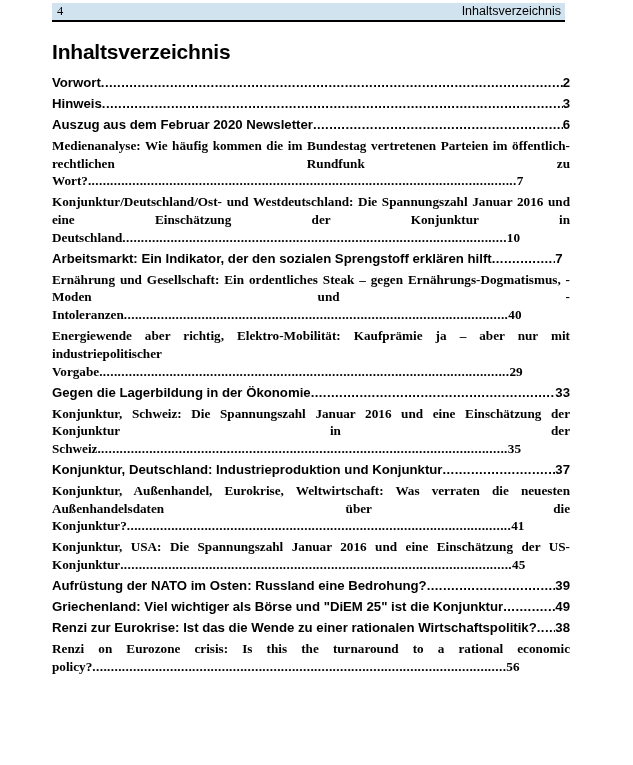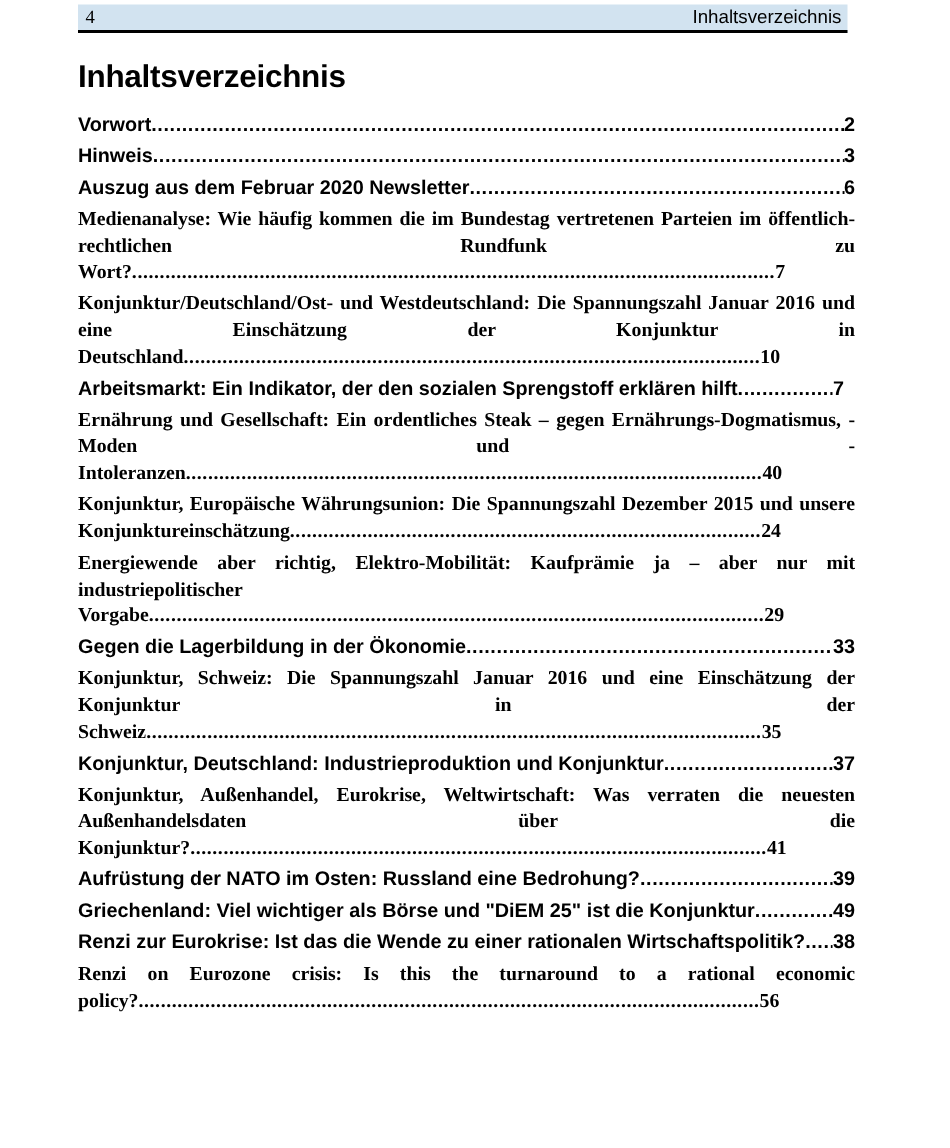--- a/index.html
+++ b/index.html
@@ -116,25 +116,25 @@
 
   <ul class="toc-list" id="toc-list">
 
   <li class="toc-entry single-line"><span class="entry-title">Vorwort</span><span class="entry-leader" style="display: inline-block; width: 461.812px;">..............................................................................................................................</span><span class="entry-page">2</span></li>
       <li class="toc-entry single-line"><span class="entry-title">Hinweis</span><span class="entry-leader" style="display: inline-block; width: 460.812px;">..............................................................................................................................</span><span class="entry-page">3</span></li>
       <li class="toc-entry single-line"><span class="entry-title">Auszug aus dem Februar 2020 Newsletter</span><span class="entry-leader" style="display: inline-block; width: 249.734px;">..............................................................................................................................</span><span class="entry-page">6</span></li>
       <li class="toc-entry wrap-number"><span class="entry-title">Medienanalyse: Wie häufig kommen die im Bundestag vertretenen Parteien im öffentlich-rechtlichen Rundfunk zu Wort?</span><span class="entry-leader">....................................................................................................................</span><span class="entry-page">7</span></li>
       <li class="toc-entry wrap-number"><span class="entry-title">Konjunktur/Deutschland/Ost- und Westdeutschland: Die Spannungszahl Januar 2016 und eine Einschätzung der Konjunktur in Deutschland</span><span class="entry-leader">........................................................................................................</span><span class="entry-page">10</span></li>
       <li class="toc-entry single-line"><span class="entry-title">Arbeitsmarkt: Ein Indikator, der den sozialen Sprengstoff erklären hilft</span><span class="entry-leader" style="display: inline-block; width: 63.6406px;">..............................................................................................................................</span><span class="entry-page">7</span></li>
       <li class="toc-entry wrap-number"><span class="entry-title">Ernährung und Gesellschaft: Ein ordentliches Steak – gegen Ernährungs-Dogmatismus, -Moden und -Intoleranzen</span><span class="entry-leader">........................................................................................................</span><span class="entry-page">40</span></li>
-      <li class="toc-entry wrap-number"><span class="entry-title">Konjunktur, Europäische Währungsunion: Die Spannungszahl Dezember 2015 und unsere Konjunktureinschätzung</span><span class="entry-leader">.....................................................................................</span><span class="entry-page">24</span></li>
       <li class="toc-entry wrap-number"><span class="entry-title">Energiewende aber richtig, Elektro-Mobilität: Kaufprämie ja – aber nur mit industriepolitischer Vorgabe</span><span class="entry-leader">...............................................................................................................</span><span class="entry-page">29</span></li>
       <li class="toc-entry single-line"><span class="entry-title">Gegen die Lagerbildung in der Ökonomie</span><span class="entry-leader" style="display: inline-block; width: 244.672px;">..............................................................................................................................</span><span class="entry-page">33</span></li>
       <li class="toc-entry wrap-number"><span class="entry-title">Konjunktur, Schweiz: Die Spannungszahl Januar 2016 und eine Einschätzung der Konjunktur in der Schweiz</span><span class="entry-leader">...............................................................................................................</span><span class="entry-page">35</span></li>
       <li class="toc-entry single-line"><span class="entry-title">Konjunktur, Deutschland: Industrieproduktion und Konjunktur</span><span class="entry-leader" style="display: inline-block; width: 112.844px;">..............................................................................................................................</span><span class="entry-page">37</span></li>
       <li class="toc-entry wrap-number"><span class="entry-title">Konjunktur, Außenhandel, Eurokrise, Weltwirtschaft: Was verraten die neuesten Außenhandelsdaten über die Konjunktur?</span><span class="entry-leader">........................................................................................................</span><span class="entry-page">41</span></li>
+      <li class="toc-entry wrap-number"><span class="entry-title">Konjunktur, USA: Die Spannungszahl Januar 2016 und eine Einschätzung der US-Konjunktur</span><span class="entry-leader">..........................................................................................................</span><span class="entry-page">45</span></li>
       <li class="toc-entry single-line"><span class="entry-title">Aufrüstung der NATO im Osten: Russland eine Bedrohung?</span><span class="entry-leader" style="display: inline-block; width: 128.688px;">..............................................................................................................................</span><span class="entry-page">39</span></li>
       <li class="toc-entry single-line"><span class="entry-title">Griechenland: Viel wichtiger als Börse und "DiEM 25" ist die Konjunktur</span><span class="entry-leader" style="display: inline-block; width: 52.125px;">..............................................................................................................................</span><span class="entry-page">49</span></li>
       <li class="toc-entry single-line"><span class="entry-title">Renzi zur Eurokrise: Ist das die Wende zu einer rationalen Wirtschaftspolitik?</span><span class="entry-leader" style="display: inline-block; width: 18.5781px;">..............................................................................................................................</span><span class="entry-page">38</span></li>
       <li class="toc-entry wrap-number"><span class="entry-title">Renzi on Eurozone crisis: Is this the turnaround to a rational economic policy?</span><span class="entry-leader">................................................................................................................</span><span class="entry-page">56</span></li>
     </ul>
 
 </div>
 
 </body></html>

